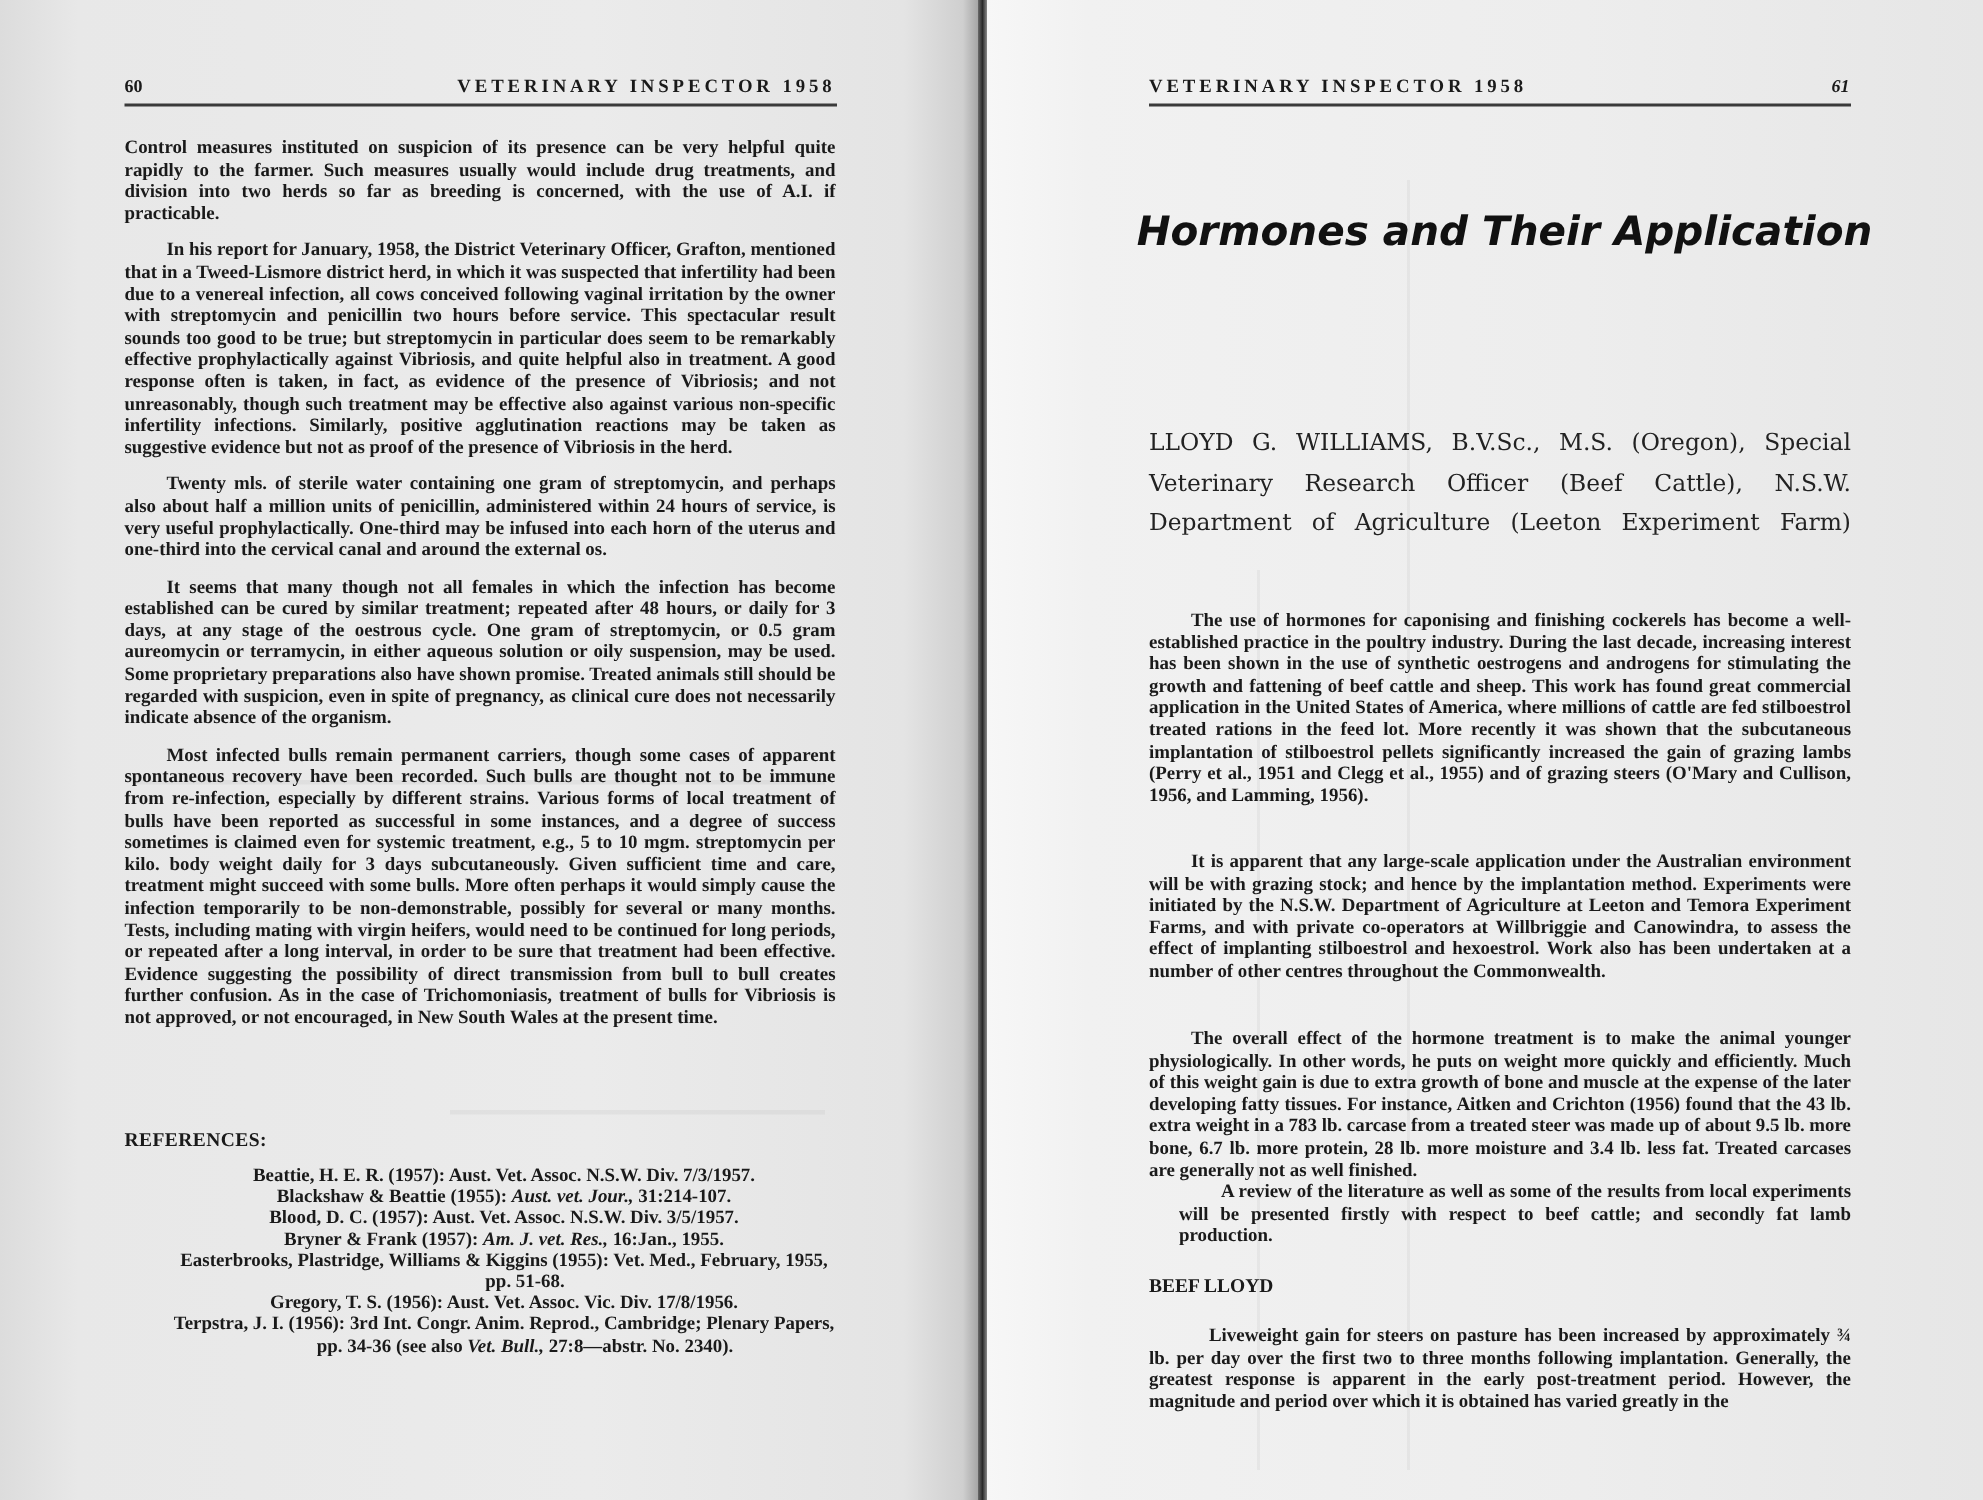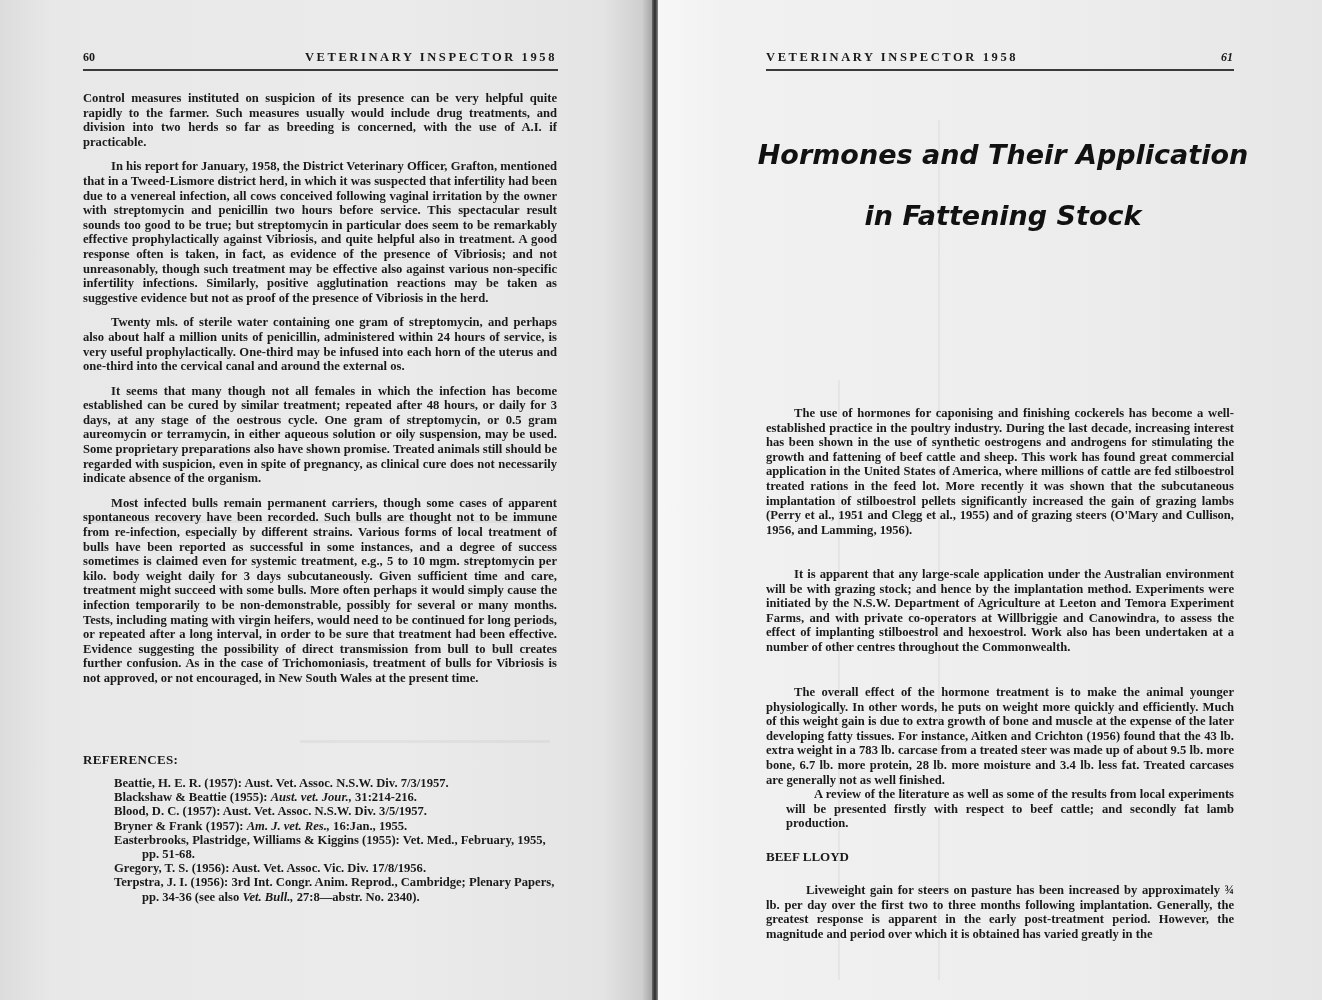--- a/index.html
+++ b/index.html
@@ -52,21 +52,21 @@
 
   .left-body { left: 83px; top: 91px; width: 474px; }
 
   .refs-title {
     position: absolute; left: 83px; top: 752px; font-size: 13px; font-weight: 700; letter-spacing: 0.3px;
   }
   .refs {
     position: absolute; left: 114px; top: 776px; width: 444px;
     font-size: 12.6px; line-height: 14.2px; font-weight: 600;
   }
-  .refs .ref { padding-left: 28px; text-indent: -28px; }
+  .refs .ref { padding-left: 28px; text-indent: -28px; text-align: center; }
   .refs i { font-weight: 600; }
 
   .article-title {
     position: absolute; left: 80px; width: 530px; text-align: center;
     font-family: "DejaVu Sans", sans-serif; font-weight: bold; font-style: italic;
     font-size: 27px; color: #111;
   }
   .title-line1 { top: 139px; }
   .title-line2 { top: 200px; }
 
@@ -108,21 +108,21 @@
     <p class="noindent">Control measures instituted on suspicion of its presence can be very helpful quite rapidly to the farmer. Such measures usually would include drug treatments, and division into two herds so far as breeding is concerned, with the use of A.I. if practicable.</p>
     <p>In his report for January, 1958, the District Veterinary Officer, Grafton, mentioned that in a Tweed-Lismore district herd, in which it was suspected that infertility had been due to a venereal infection, all cows conceived following vaginal irritation by the owner with streptomycin and penicillin two hours before service. This spectacular result sounds too good to be true; but streptomycin in particular does seem to be remarkably effective prophylactically against Vibriosis, and quite helpful also in treatment. A good response often is taken, in fact, as evidence of the presence of Vibriosis; and not unreasonably, though such treatment may be effective also against various non-specific infertility infections. Similarly, positive agglutination reactions may be taken as suggestive evidence but not as proof of the presence of Vibriosis in the herd.</p>
     <p>Twenty mls. of sterile water containing one gram of streptomycin, and perhaps also about half a million units of penicillin, administered within 24 hours of service, is very useful prophylactically. One-third may be infused into each horn of the uterus and one-third into the cervical canal and around the external os.</p>
     <p>It seems that many though not all females in which the infection has become established can be cured by similar treatment; repeated after 48 hours, or daily for 3 days, at any stage of the oestrous cycle. One gram of streptomycin, or 0.5 gram aureomycin or terramycin, in either aqueous solution or oily suspension, may be used. Some proprietary preparations also have shown promise. Treated animals still should be regarded with suspicion, even in spite of pregnancy, as clinical cure does not necessarily indicate absence of the organism.</p>
     <p>Most infected bulls remain permanent carriers, though some cases of apparent spontaneous recovery have been recorded. Such bulls are thought not to be immune from re-infection, especially by different strains. Various forms of local treatment of bulls have been reported as successful in some instances, and a degree of success sometimes is claimed even for systemic treatment, e.g., 5 to 10 mgm. streptomycin per kilo. body weight daily for 3 days subcutaneously. Given sufficient time and care, treatment might succeed with some bulls. More often perhaps it would simply cause the infection temporarily to be non-demonstrable, possibly for several or many months. Tests, including mating with virgin heifers, would need to be continued for long periods, or repeated after a long interval, in order to be sure that treatment had been effective. Evidence suggesting the possibility of direct transmission from bull to bull creates further confusion. As in the case of Trichomoniasis, treatment of bulls for Vibriosis is not approved, or not encouraged, in New South Wales at the present time.</p>
   </div>
 
   <div class="refs-title">REFERENCES:</div>
   <div class="refs">
     <div class="ref"><span>Beattie, H. E. R. (1957): Aust. Vet. Assoc. N.S.W. Div. 7/3/1957.</span><i></i><span></span></div>
-    <div class="ref"><span>Blackshaw &amp; Beattie (1955): </span><i>Aust. vet. Jour.,</i><span> 31:214-216.</span></div>
+    <div class="ref"><span>Blackshaw &amp; Beattie (1955): </span><i>Aust. vet. Jour.,</i><span> 31:214-107.</span></div>
     <div class="ref"><span>Blood, D. C. (1957): Aust. Vet. Assoc. N.S.W. Div. 3/5/1957.</span><i></i><span></span></div>
     <div class="ref"><span>Bryner &amp; Frank (1957): </span><i>Am. J. vet. Res.,</i><span> 16:Jan., 1955.</span></div>
     <div class="ref"><span>Easterbrooks, Plastridge, Williams &amp; Kiggins (1955): Vet. Med., February, 1955, pp. 51-68.</span><i></i><span></span></div>
     <div class="ref"><span>Gregory, T. S. (1956): Aust. Vet. Assoc. Vic. Div. 17/8/1956.</span><i></i><span></span></div>
     <div class="ref"><span>Terpstra, J. I. (1956): 3rd Int. Congr. Anim. Reprod., Cambridge; Plenary Papers, pp. 34-36 (see also </span><i>Vet. Bull.,</i><span> 27:8—abstr. No. 2340).</span></div>
   </div>
 </div>
 
 <div class="gutter"></div>
 
@@ -130,22 +130,26 @@
   <div class="bleed" style="left:180px;top:380px;width:2px;height:600px;"></div>
   <div class="bleed" style="left:280px;top:120px;width:2px;height:860px;"></div>
 
   <div class="running-head right-head">
     <span class="title">VETERINARY INSPECTOR 1958</span>
     <span class="num">61</span>
   </div>
   <div class="rule right-rule"></div>
 
   <div class="article-title title-line1">Hormones and Their Application</div>
-  <div class="article-title title-line2">in Fattening Stock</div>
 
+  <div class="byline">
+    <div>LLOYD G. WILLIAMS, B.V.Sc., M.S. (Oregon), Special</div>
+    <div>Veterinary Research Officer (Beef Cattle), N.S.W.</div>
+    <div style="text-align-last:justify;">Department of Agriculture (Leeton Experiment Farm)</div>
+  </div>
 
   <div class="body-text right-body rb1">
     <p>The use of hormones for caponising and finishing cockerels has become a well-established practice in the poultry industry. During the last decade, increasing interest has been shown in the use of synthetic oestrogens and androgens for stimulating the growth and fattening of beef cattle and sheep. This work has found great commercial application in the United States of America, where millions of cattle are fed stilboestrol treated rations in the feed lot. More recently it was shown that the subcutaneous implantation of stilboestrol pellets significantly increased the gain of grazing lambs (Perry et al., 1951 and Clegg et al., 1955) and of grazing steers (O'Mary and Cullison, 1956, and Lamming, 1956).</p>
   </div>
   <div class="body-text right-body rb2">
     <p>It is apparent that any large-scale application under the Australian environment will be with grazing stock; and hence by the implantation method. Experiments were initiated by the N.S.W. Department of Agriculture at Leeton and Temora Experiment Farms, and with private co-operators at Willbriggie and Canowindra, to assess the effect of implanting stilboestrol and hexoestrol. Work also has been undertaken at a number of other centres throughout the Commonwealth.</p>
   </div>
   <div class="body-text right-body rb3">
     <p>The overall effect of the hormone treatment is to make the animal younger physiologically. In other words, he puts on weight more quickly and efficiently. Much of this weight gain is due to extra growth of bone and muscle at the expense of the later developing fatty tissues. For instance, Aitken and Crichton (1956) found that the 43 lb. extra weight in a 783 lb. carcase from a treated steer was made up of about 9.5 lb. more bone, 6.7 lb. more protein, 28 lb. more moisture and 3.4 lb. less fat. Treated carcases are generally not as well finished.</p>
     <p class="cont">A review of the literature as well as some of the results from local experiments will be presented firstly with respect to beef cattle; and secondly fat lamb production.</p>

